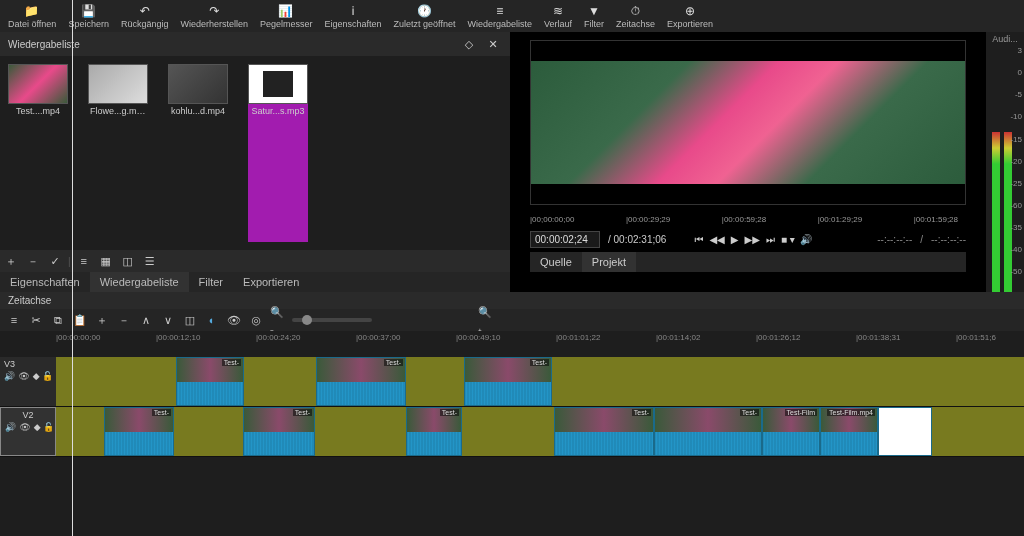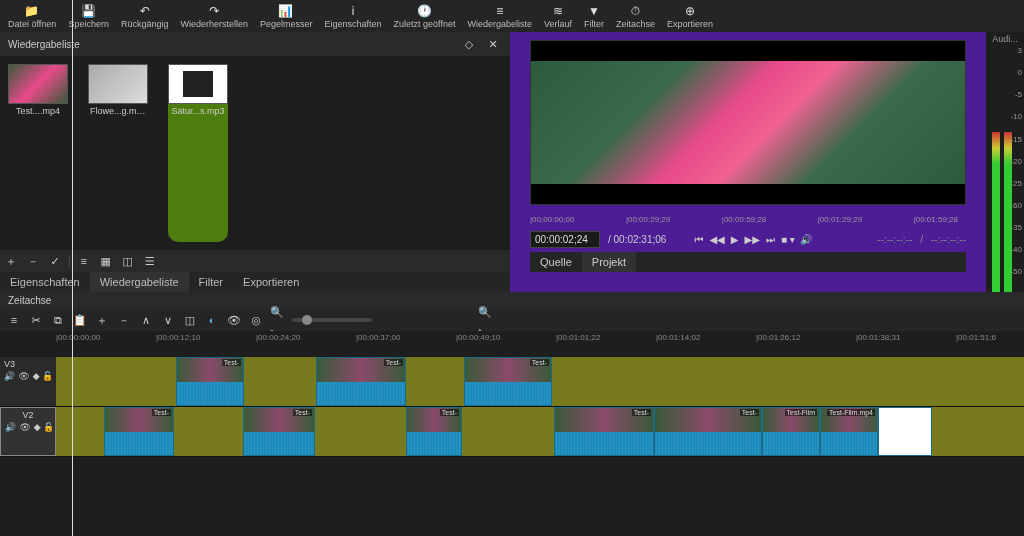--- a/index.html
+++ b/index.html
@@ -7,30 +7,30 @@
 .toolbar { display: flex; background: #252525; padding: 2px 8px; gap: 12px; height: 32px; align-items: center; }
 .tool-item { display: flex; flex-direction: column; align-items: center; gap: 1px; cursor: pointer; }
 .tool-icon { width: 14px; height: 14px; display: flex; align-items: center; justify-content: center; color: #ddd; font-size: 12px; }
 .tool-label { font-size: 9px; color: #bbb; }
 .main-area { display: flex; height: 260px; }
 .left-panel { width: 510px; background: #1e1e1e; display: flex; flex-direction: column; }
 .panel-title { background: #2a2a2a; padding: 3px 8px; font-size: 10px; display: flex; align-items: center; justify-content: space-between; }
 .panel-title-btns { display: flex; gap: 6px; }
 .thumb-area { padding: 8px; display: flex; gap: 20px; flex: 1; }
 .thumb { width: 60px; cursor: pointer; }
-.thumb.selected { background: #4d7c0f; border-radius: 10px; }
+.thumb.selected { background: #a21caf; }
 .thumb-img { width: 60px; height: 40px; background: #444; border: 1px solid #555; display: flex; align-items: center; justify-content: center; overflow: hidden; }
 .thumb-label { font-size: 9px; text-align: center; padding: 2px; overflow: hidden; white-space: nowrap; text-overflow: ellipsis; }
 .list-toolbar { background: #2a2a2a; display: flex; padding: 2px; gap: 4px; align-items: center; }
 .list-btn { width: 18px; height: 18px; display: flex; align-items: center; justify-content: center; cursor: pointer; font-size: 11px; }
 .sep { color: #555; }
 .bottom-tabs { display: flex; background: #252525; }
 .bottom-tab { padding: 4px 10px; cursor: pointer; font-size: 11px; color: #bbb; }
 .bottom-tab.active { background: #323232; }
-.preview-panel { flex: 1; background: #4c1d95; display: flex; flex-direction: column; padding: 8px 20px 0 20px; }
+.preview-panel { flex: 1; background: #000000; display: flex; flex-direction: column; padding: 8px 20px 0 20px; }
 .preview-img { width: 100%; flex: 1; background: linear-gradient(135deg,#2a5a3a 0%,#3a6a4a 30%,#e84a8a 45%,#f06292 55%,#3a6a4a 70%,#2a5a3a 100%); border: 1px solid #333; position: relative; max-height: 165px; }
 .preview-img::before, .preview-img::after { content: ''; position: absolute; left: 0; right: 0; height: 12%; background: #000; }
 .preview-img::before { top: 0; }
 .preview-img::after { bottom: 0; }
 .ruler { height: 16px; display: flex; font-size: 8px; color: #999; align-items: center; margin-top: 6px; position: relative; }
 .ruler-tick { position: absolute; }
 .transport { display: flex; align-items: center; gap: 8px; padding: 4px 0; font-size: 10px; }
 .transport input { background: #1a1a1a; color: #ddd; border: 1px solid #444; padding: 2px 4px; font-size: 10px; width: 70px; }
 .transport-btns { display: flex; gap: 6px; margin-left: 20px; }
 .tb { cursor: pointer; font-size: 10px; color: #ccc; }
@@ -127,20 +127,24 @@
     </div>
     <div class="thumb-area" id="thumbs">
         <div class="thumb ">
           <div class="thumb-img" style="background:linear-gradient(135deg,#3a5a3a,#e84a8a,#3a5a3a)"></div>
           <div class="thumb-label">Test....mp4</div>
         </div>
         <div class="thumb ">
           <div class="thumb-img" style="background:linear-gradient(135deg,#aaa,#ddd)"></div>
           <div class="thumb-label">Flowe...g.mp4</div>
         </div>
+        <div class="thumb ">
+          <div class="thumb-img" style="background:linear-gradient(135deg,#555,#333)"></div>
+          <div class="thumb-label">kohlu...d.mp4</div>
+        </div>
         <div class="thumb selected">
           <div class="thumb-img" style="background:#fff">
             <div style="width:30px;height:26px;background:#222;"></div>
           </div>
           <div class="thumb-label">Satur...s.mp3</div>
         </div>
       </div>
     <div class="list-toolbar">
       <span class="list-btn">＋</span>
       <span class="list-btn">－</span>

